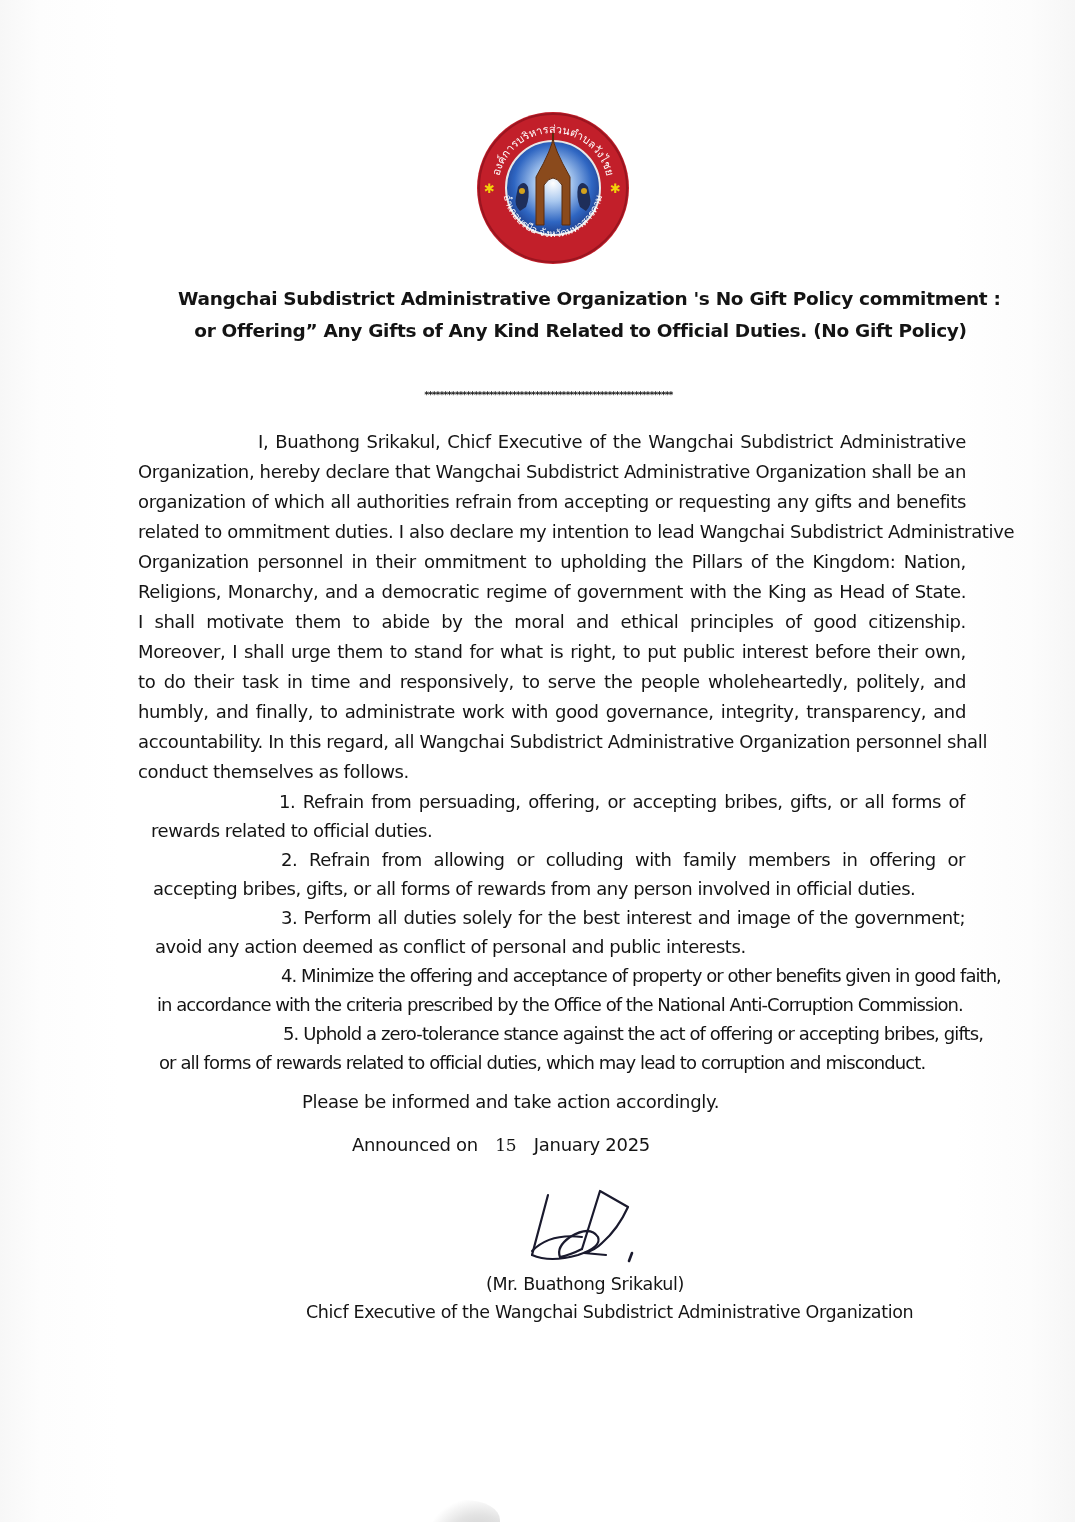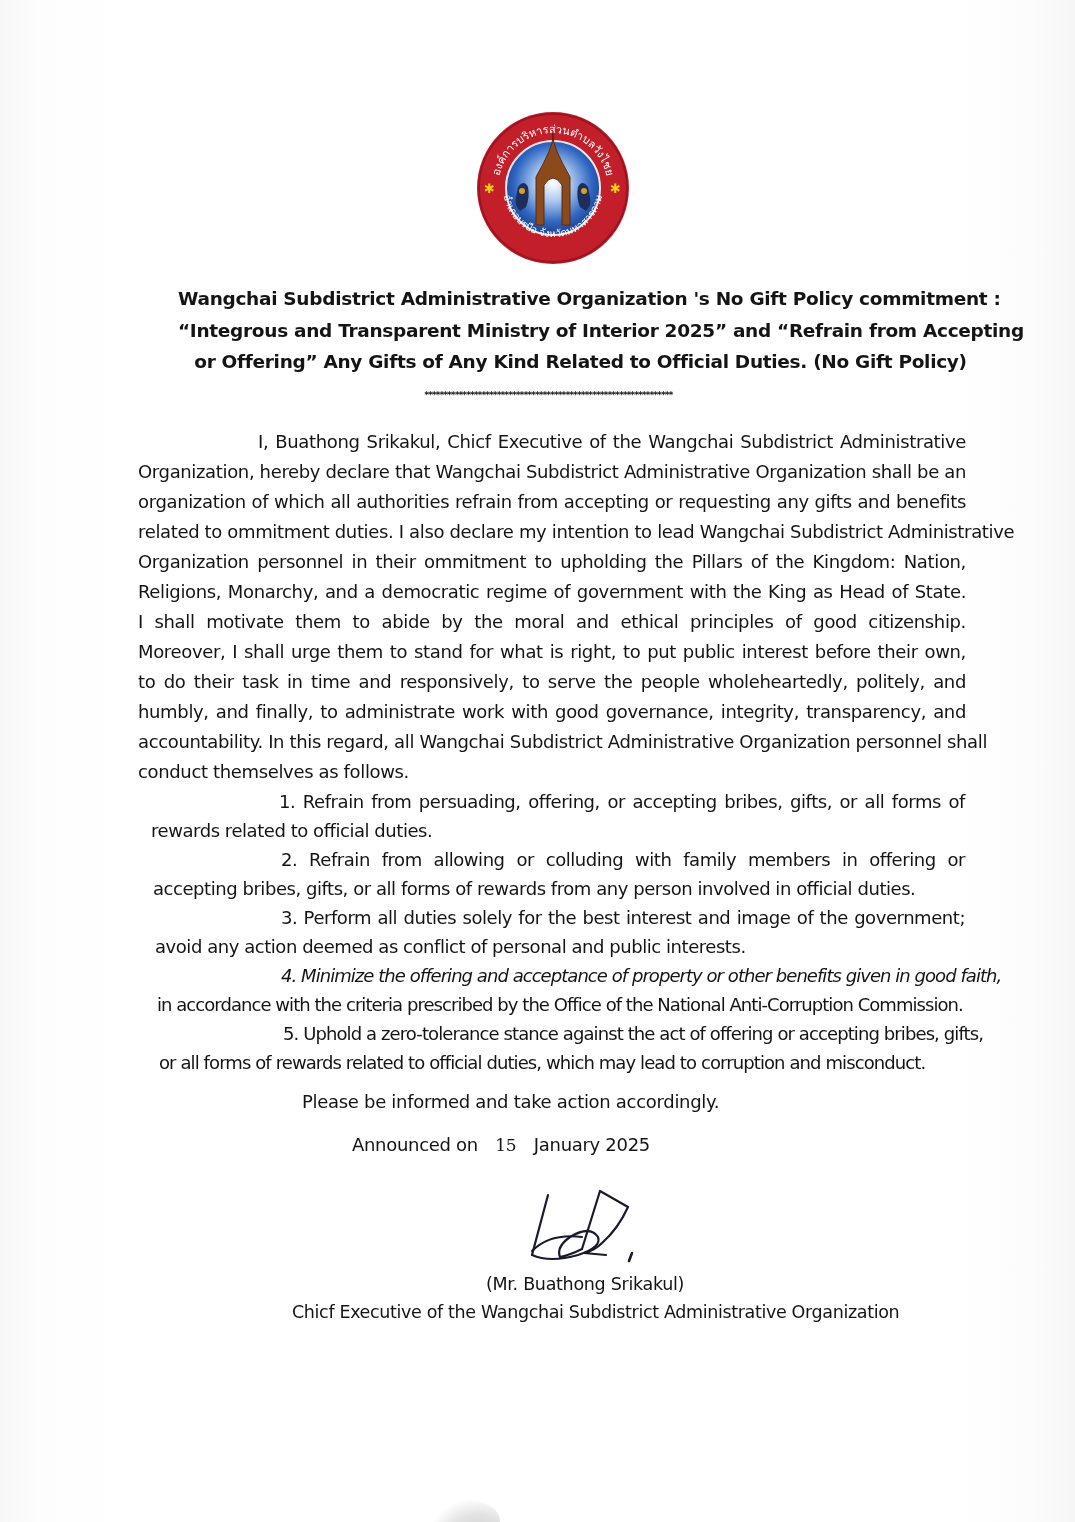--- a/index.html
+++ b/index.html
@@ -81,21 +81,21 @@
       text-align-last: justify;
     }
     .item .ln.last { text-align-last: left; }
     .item .ln.first { padding-left: 128px; }
     .i1 { left: 151px; top: 787px; width: 814px; }
     .i2 { left: 153px; top: 845px; width: 812px; }
     .i3 { left: 155px; top: 903px; width: 810px; }
     .i4 { left: 157px; top: 961px; width: 807px; letter-spacing: -0.95px; }
     .i5 { left: 159px; top: 1019px; width: 803px; letter-spacing: -0.9px; }
     .i3 .ln.first { padding-left: 126px; }
-    .i4 .ln.first { padding-left: 124px; font-style: italic; }
+    .i4 .ln.first { padding-left: 124px; }
     .i5 .ln.first { padding-left: 124px; }
 
     .closing {
       position: absolute;
       left: 302px; top: 1088px;
       font-size: 18px;
       line-height: 28px;
       letter-spacing: -0.3px;
       white-space: nowrap;
     }
@@ -120,21 +120,21 @@
     .signer-name {
       position: absolute;
       left: 486px; top: 1270px;
       font-size: 17.5px;
       line-height: 28px;
       letter-spacing: -0.3px;
       white-space: nowrap;
     }
     .signer-title {
       position: absolute;
-      left: 292px; top: 1298px;
+      left: 306px; top: 1298px;
       font-size: 17.5px;
       line-height: 28px;
       letter-spacing: -0.35px;
       white-space: nowrap;
     }
     .page-curl {
       position: absolute;
       left: 430px; top: 1500px;
       width: 70px; height: 40px;
       border-radius: 50% 50% 0 0;
@@ -174,21 +174,20 @@
     <path d="M 79 34 L 79 26" stroke="#5a2b0c" stroke-width="2"></path>
 
     <path d="M 44 80 q 6 -8 10 0 q 2 10 -2 20 l -6 4 q -6 -6 -4 -14 z" fill="#1e2e5a"></path>
     <path d="M 114 80 q -6 -8 -10 0 q -2 10 2 20 l 6 4 q 6 -6 4 -14 z" fill="#1e2e5a"></path>
     <circle cx="48" cy="84" r="3" fill="#d4a21c"></circle>
     <circle cx="110" cy="84" r="3" fill="#d4a21c"></circle>
   </svg>
 
   <div class="title">
     <span class="line">Wangchai Subdistrict Administrative  Organization 's No Gift Policy commitment :</span>
-    <span class="line">“Integrous and Transparent Ministry of Interior 2025” and “Refrain from Accepting</span>
     <span class="line">or Offering” Any Gifts of Any Kind Related to Official Duties. (No Gift Policy)</span>
   </div>
 
   <div class="stars">*****************************************************************</div>
 
   <div class="body-text p1">
     <span class="ln first">I, Buathong Srikakul, Chicf Executive of the Wangchai Subdistrict Administrative</span>
     <span class="ln">Organization, hereby declare that Wangchai Subdistrict Administrative Organization shall be an</span>
     <span class="ln">organization of which all authorities refrain from accepting or requesting any gifts and benefits</span>
     <span class="ln">related to ommitment duties. I also declare my intention to lead Wangchai Subdistrict Administrative</span>

